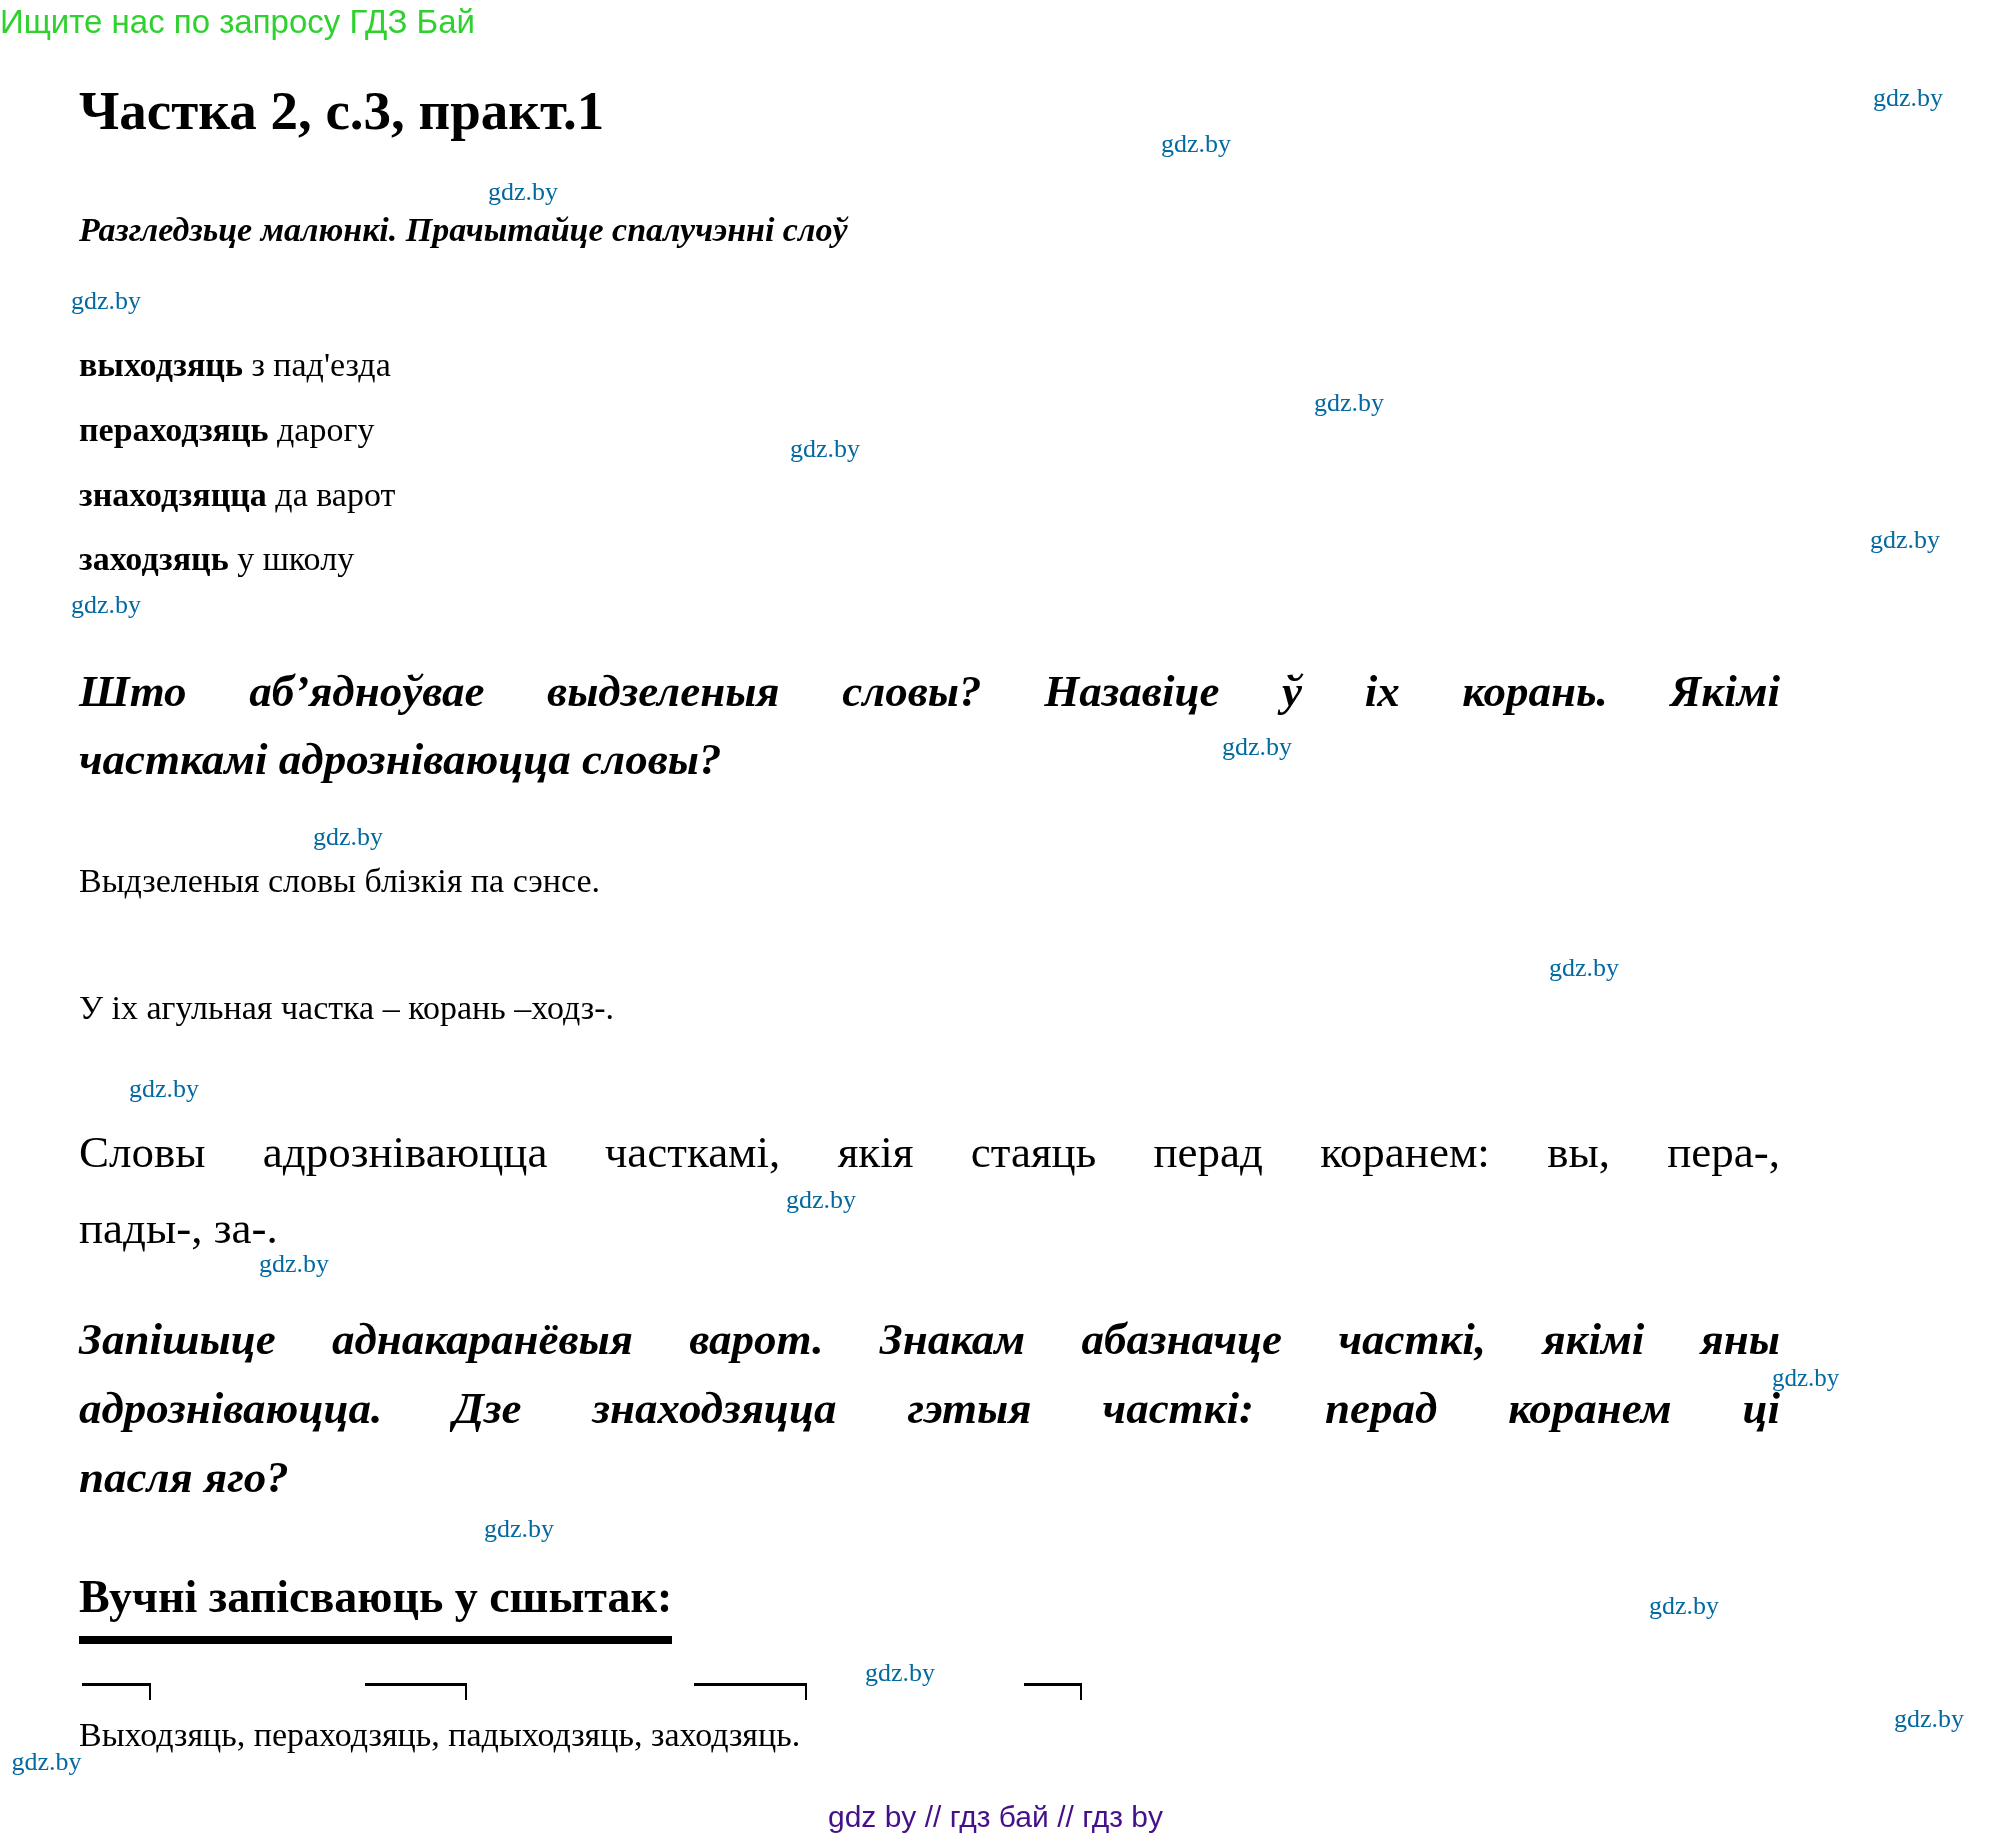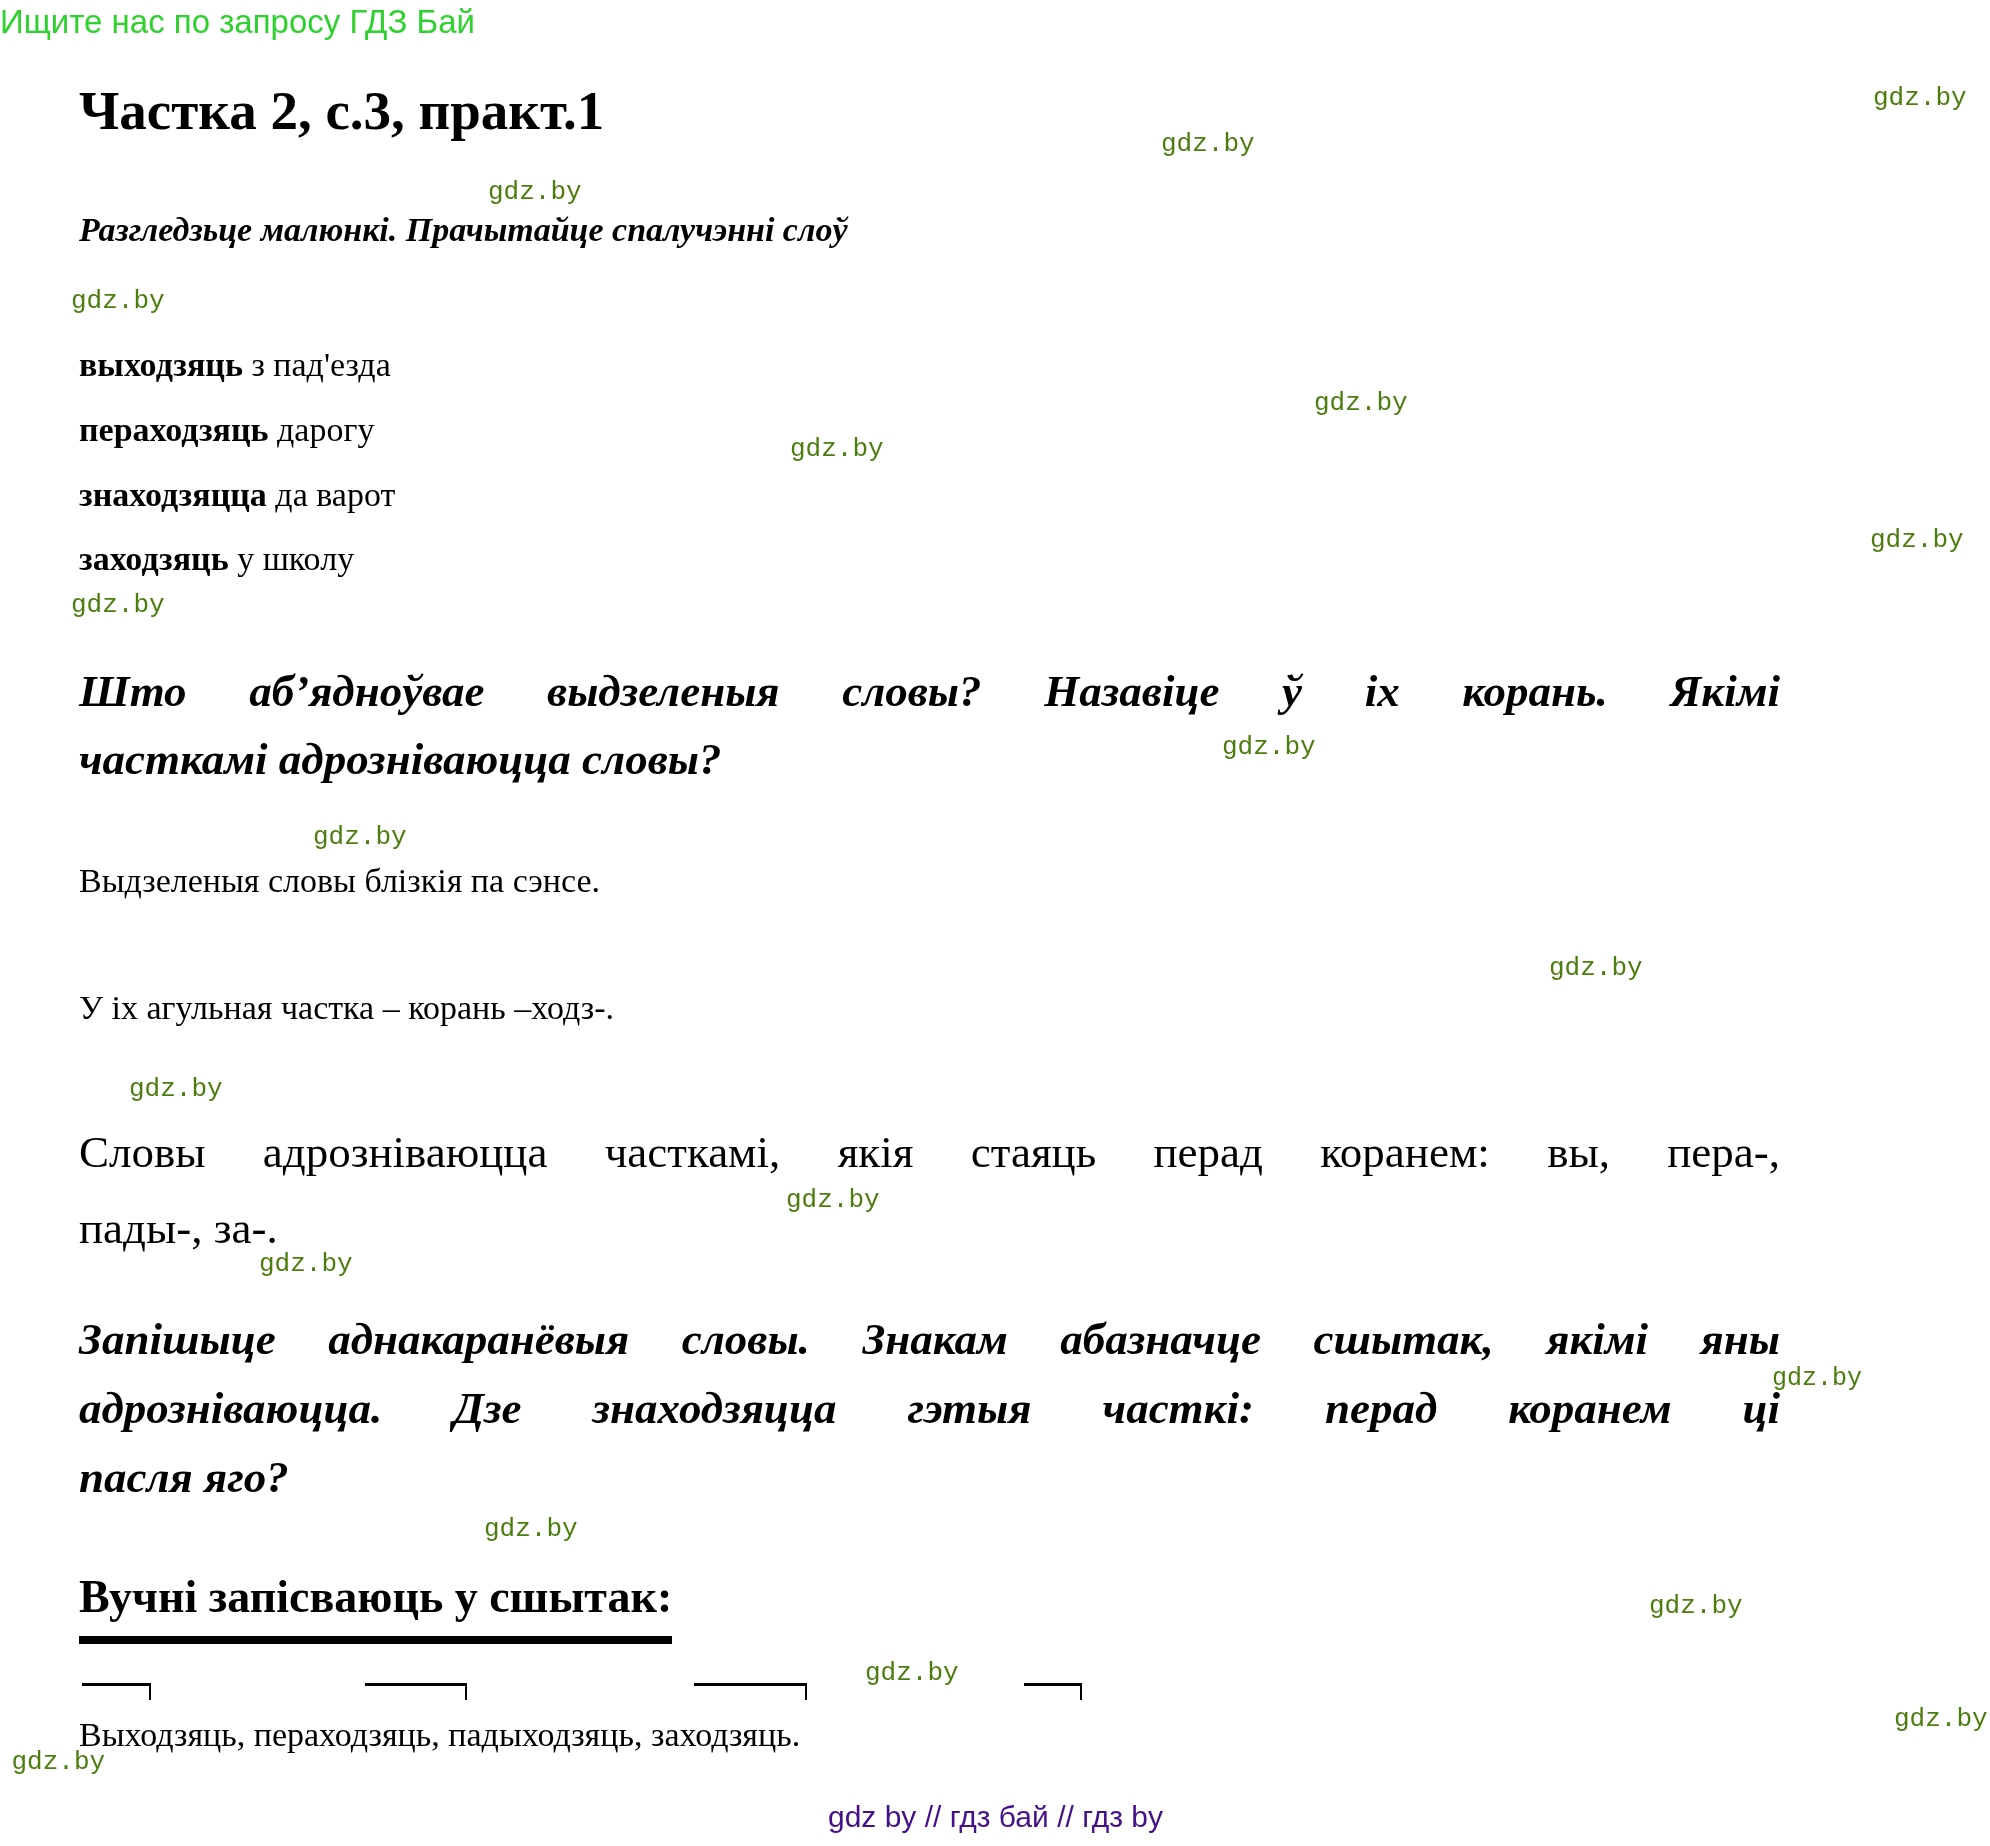--- a/index.html
+++ b/index.html
@@ -14,22 +14,22 @@
   .title {
     position:absolute; left:79px; top:79px;
     font-size:55px; font-weight:bold; white-space:nowrap;
   }
   .tline { position:absolute; left:79px; font-size:34px; white-space:nowrap; }
   .instr { font-style:italic; font-weight:bold; white-space:normal; }
   .block { position:absolute; left:79px; width:1701px; font-size:45px; }
   .jline { text-align:justify; text-align-last:justify; }
   .b { font-weight:bold;margin-top:33px; }
   .wm {
-    position:absolute; font-family:Liberation Mono, monospace;
-    font-size:26px; color:#4d7c0f; white-space:nowrap;
+    position:absolute; font-family:Liberation Serif, serif;
+    font-size:26px; color:#0369a1; white-space:nowrap;
   }
   .subhead {
     position:absolute; left:79px; top:1570px; font-size:46px; font-weight:bold;
     border-bottom:8.6px solid #000; padding-bottom:13px; white-space:nowrap;
   }
   .pmark {
     position:absolute; top:1683px; height:14.4px;
     border-top:3.8px solid #000; border-right:2.9px solid #000;
   }
   .footer {
@@ -68,21 +68,21 @@
 
   <div class="tline" style="top:862px">Выдзеленыя словы блізкія па сэнсе.</div>
   <div class="tline" style="top:989px">У іх агульная частка – корань –ходз-.</div>
 
   <div class="block" style="top:1114px; line-height:76px;">
     <div class="jline">Словы адрозніваюцца часткамі, якія стаяць перад коранем: вы, пера-,</div>
     <div>пады-, за-.</div>
   </div>
 
   <div class="block instr" style="top:1305px; line-height:69px;">
-    <div class="jline">Запішыце аднакаранёвыя словы. Знакам абазначце сшытак, якімі яны</div>
+    <div class="jline">Запішыце аднакаранёвыя варот. Знакам абазначце часткі, якімі яны</div>
     <div class="jline">адрозніваюцца. Дзе знаходзяцца гэтыя часткі: перад коранем ці</div>
     <div>пасля яго?</div>
   </div>
 
   <div class="subhead">Вучні запісваюць у сшытак:</div>
 
   <div class="pmark" style="left:82px;  width:67px;"></div>
   <div class="pmark" style="left:365px; width:100px;"></div>
   <div class="pmark" style="left:694px; width:111px;"></div>
   <div class="pmark" style="left:1024px; width:56px;"></div>

